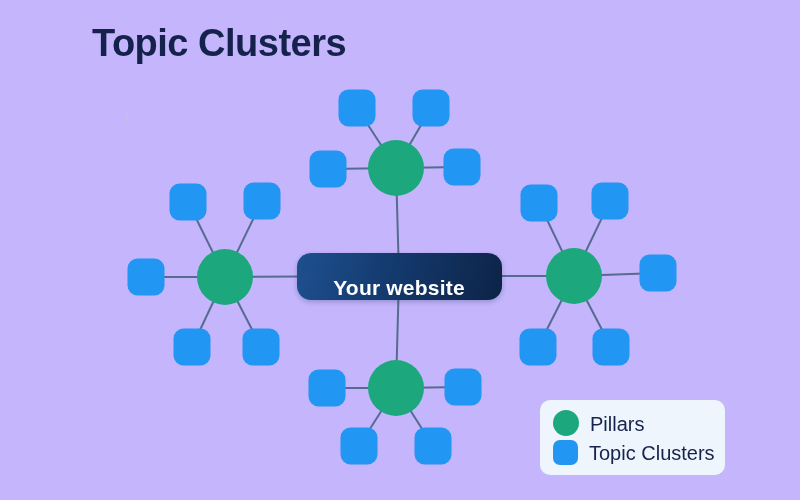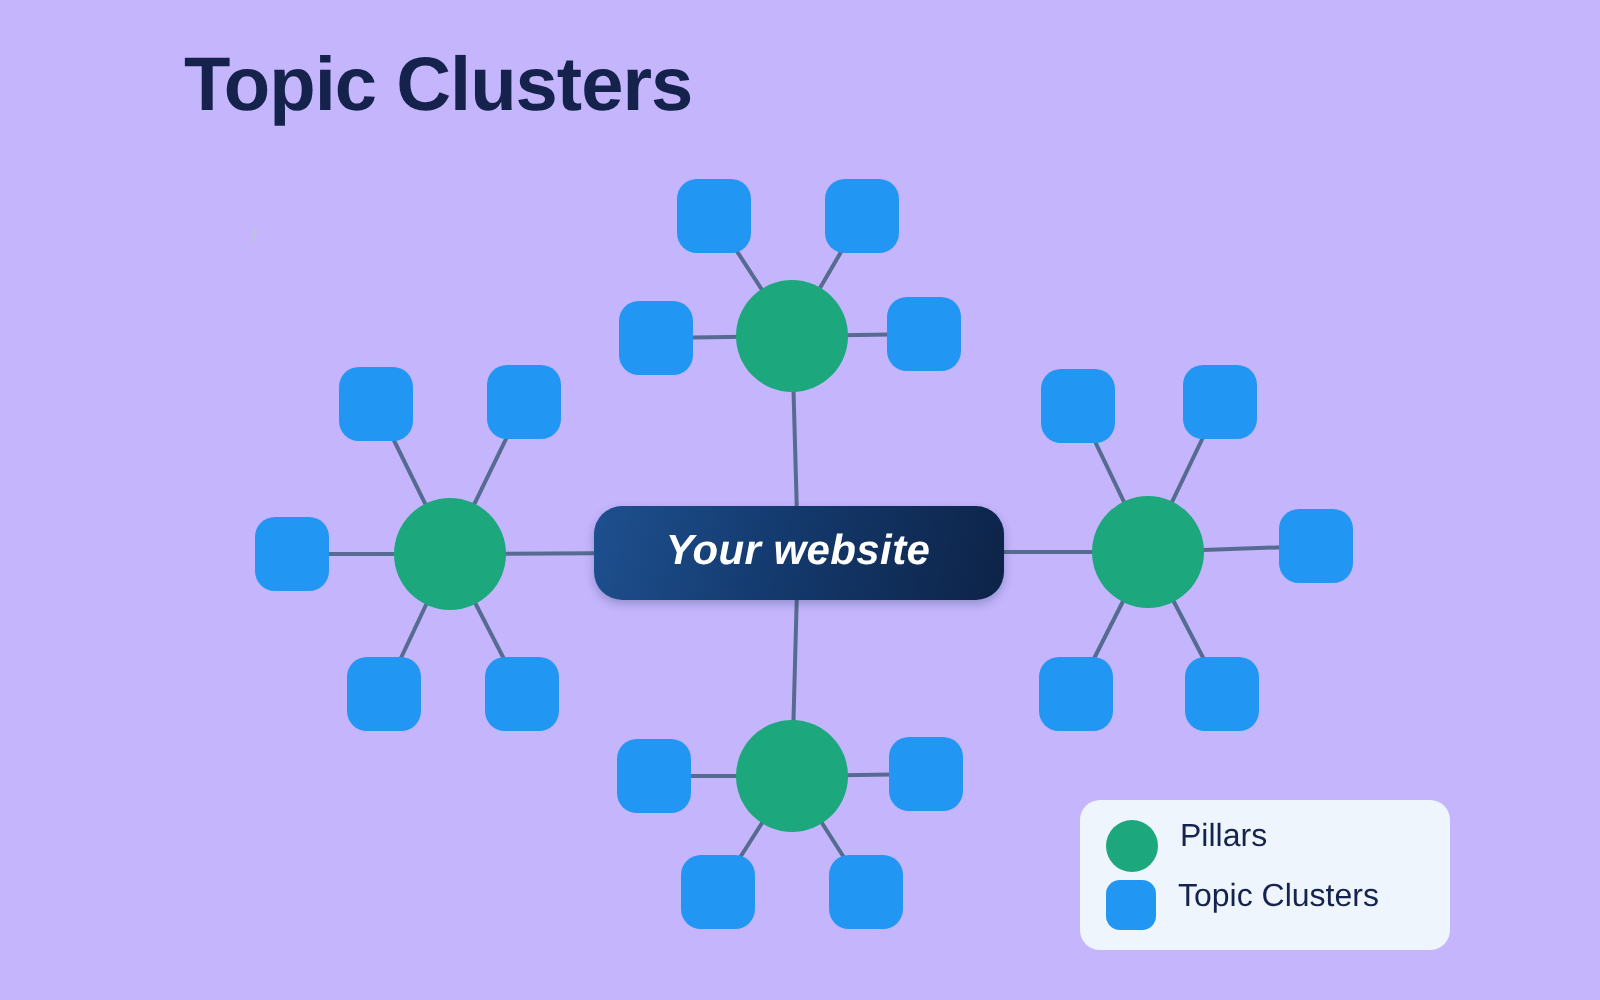--- a/index.html
+++ b/index.html
@@ -22,26 +22,25 @@
     color: #14224C;
   }
   .diagram-svg {
     position: absolute;
     left: 0;
     top: 0;
   }
   .pill {
     position: absolute;
     display: flex;
-    align-items: center;
+    align-items: flex-end;
     justify-content: center;
     background: linear-gradient(105deg, #1E508F 0%, #143A6E 45%, #0D2347 100%);
     border-radius: 14px;
     box-shadow: 0 2px 5px rgba(13, 35, 71, 0.25);
-    font-style: italic;
   }
   .pill-label {
     color: #ffffff;
     font-size: 21px;
     font-weight: 700;
     letter-spacing: 0.2px;
   }
   .legend {
     position: absolute;
     left: 540px;
@@ -52,24 +51,24 @@
     background: #EEF5FC;
     border-radius: 10px;
     display: flex;
     flex-direction: column;
     justify-content: center;
     gap: 4px;
     padding-left: 13px;
   }
   .legend-row {
     display: flex;
-    align-items: flex-start;
+    align-items: flex-end;
     gap: 11px;
     color: #16234D;
-    font-size: 16px;
+    font-size: 20px;
     font-weight: 500;
   }
   .swatch-circle {
     width: 26px;
     height: 26px;
     border-radius: 50%;
     background: #1CA87C;
     flex: 0 0 auto;
   }
   .swatch-square {

